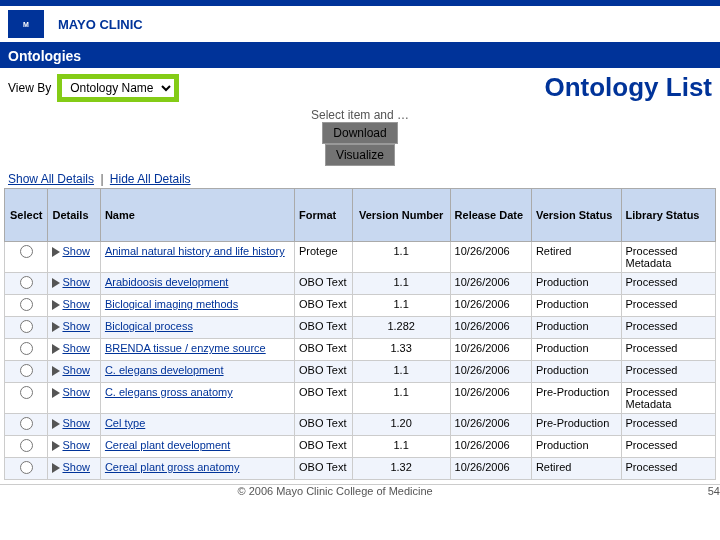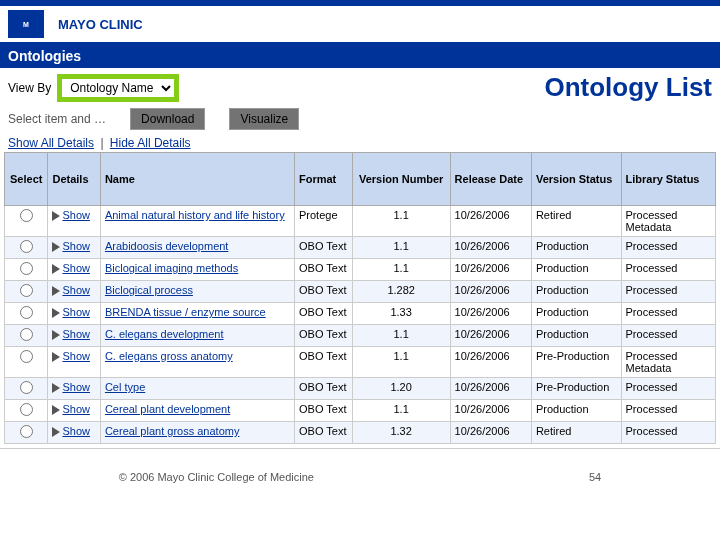--- a/index.html
+++ b/index.html
@@ -17,21 +17,21 @@
     .page-title { font-size: 26px; font-weight: bold; color: #003399; }
 
     
     .nav-bar { padding: 4px 8px; display: flex; align-items: center; gap: 8px; }
     .nav-link { color: #003399; text-decoration: underline; cursor: pointer; font-size: 12px; }
     .view-by { display: flex; align-items: center; gap: 6px; padding: 4px 8px; }
     .view-by-label { font-size: 12px; }
     .view-by-select { font-size: 12px; border: 5px solid #84cc16; padding: 1px 4px; background: #fff; cursor: pointer; }
 
     
-    .toolbar { padding: 4px 8px; display: flex; align-items: center; gap: 24px; }
+    .toolbar { padding: 4px 8px; display: flex; align-items: center; gap: 0; flex-direction: column; }
     .toolbar-label { font-size: 12px; color: #555; }
     .btn { font-size: 12px; padding: 3px 10px; border: 1px solid #999; background: #737373; cursor: pointer; color: #000; }
 
     
     .details-bar { padding: 2px 8px; font-size: 12px; }
     .details-bar a { color: #003399; text-decoration: underline; cursor: pointer; }
     .details-bar span { color: #555; margin: 0 3px; }
 
     
     .table-wrapper { padding: 0 4px; overflow-x: auto; }
@@ -53,21 +53,21 @@
 
     .radio-cell { text-align: center; }
     input[type="radio"] { cursor: pointer; }
 
     .show-link { color: #003399; text-decoration: underline; cursor: pointer; font-size: 11px; }
     .ontology-link { color: #003399; text-decoration: underline; cursor: pointer; }
 
     
     .tri { display: inline-block; width: 0; height: 0; border-top: 5px solid transparent; border-bottom: 5px solid transparent; border-left: 8px solid #555; margin-right: 2px; vertical-align: middle; }
 
-    .footer { text-align: center; padding: 22px; font-size: 11px; color: #555; border-top: 1px solid #ccc; margin-top: 4px; }
+    .footer { text-align: right; padding: 0; font-size: 11px; color: #555; border-top: 1px solid #ccc; margin-top: 4px; }
   </style>
 </head>
 <body>
 
 <div class="top-bar"></div>
 
 <div class="header">
   <div class="logo-area">
     <div class="logo-icon">
       <span style="font-size:7px; font-weight:bold;">M</span>

